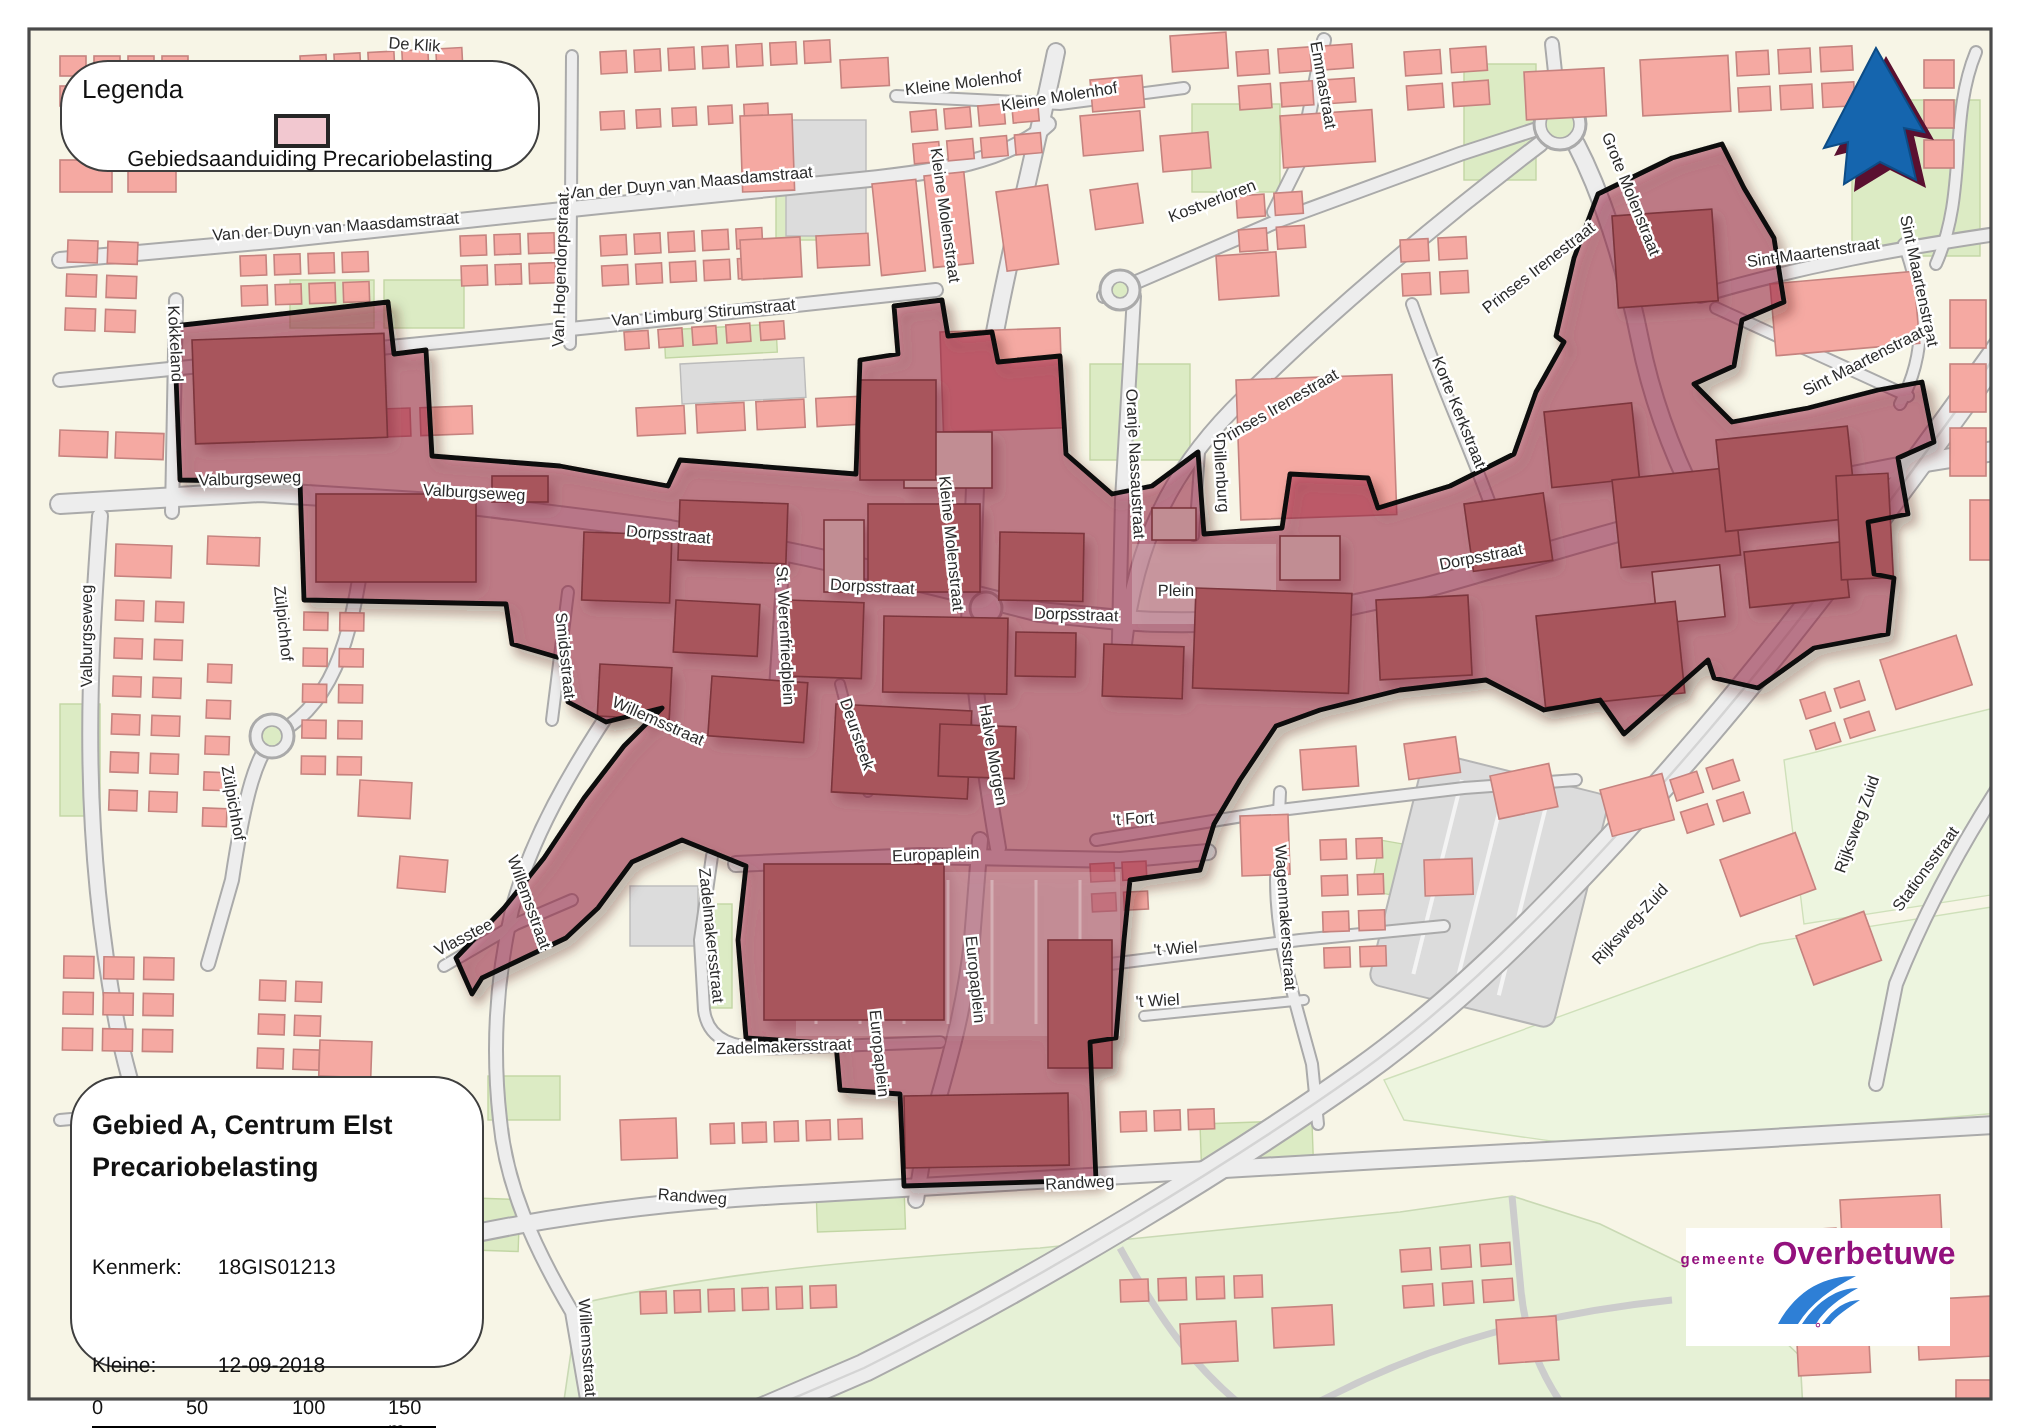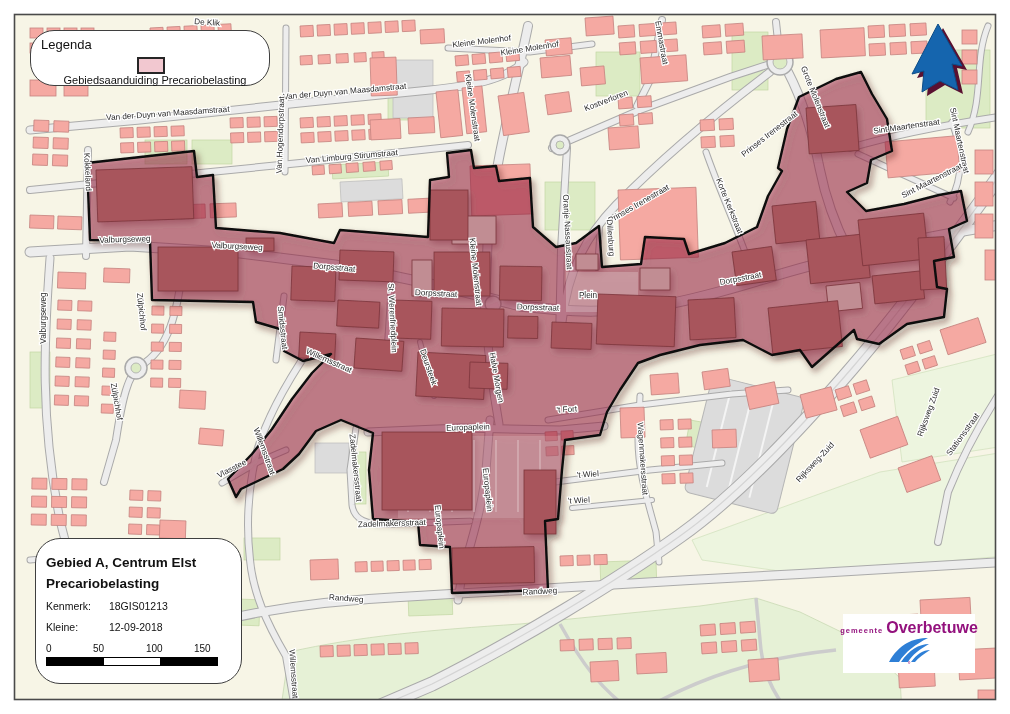--- a/index.html
+++ b/index.html
@@ -11,21 +11,21 @@
   .overlay-box{position:absolute;background:#ffffff;border:1.5px solid #3f3f3f;box-sizing:border-box;color:#111;}
   .legend{left:30px;top:30px;width:240px;height:56px;border-radius:24px;}
   .legend-title{font-size:13px;margin:6px 0 0 10px;}
   .legend-row{display:flex;align-items:center;margin:5px 0 0 10px;flex-direction:column;}
   .legend-swatch{width:24px;height:13px;background:#f2c8d0;border:2.5px solid #262626;margin-right:9px;flex:none;}
   .legend-label{font-size:11px;white-space:nowrap;}
   .titleblock{left:35px;top:538px;width:207px;height:146px;padding:16px 10px;border-radius:25px;}
   .tb-line1{font-size:13.5px;font-weight:bold;}
   .tb-line2{font-size:13.5px;font-weight:bold;margin-top:6px;}
   .tb-row{font-size:10.5px;margin-top:9px;}
-  .tb-row .lab{display:inline-block;width:60px;}
+  .tb-row .lab{display:inline-block;width:60px;margin-top:28px;}
   .scale{margin-top:10px;position:relative;width:172px;}
   .scale-ticks{position:relative;height:12px;font-size:10px;}
   .scale-ticks span{position:absolute;top:0;}
   .t0{left:0;} .t50{left:47px;} .t100{left:100px;} .t150{left:148px;}
   .scale-bar{position:relative;height:7px;border:1px solid #000;background:#fff;margin-top:2px;}
   .seg-b{position:absolute;top:0;bottom:0;background:#000;}
   .seg-1{left:0;width:33.4%;} .seg-2{left:66.6%;width:33.4%;}
   .logo{position:absolute;left:843px;top:614px;width:132px;height:59px;background:#fff;
         display:flex;flex-direction:column;align-items:center;}
   .logo-line{margin-top:5px;white-space:nowrap;}

